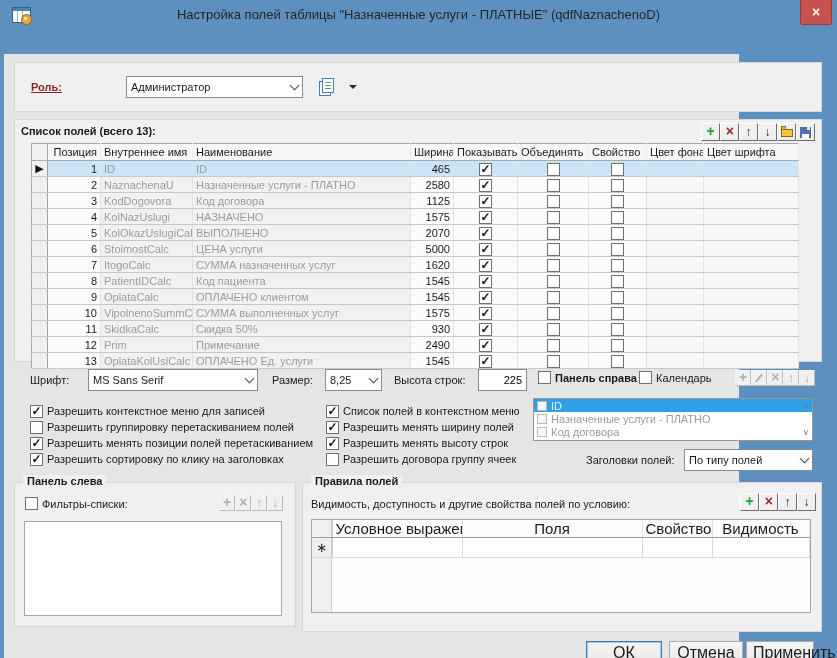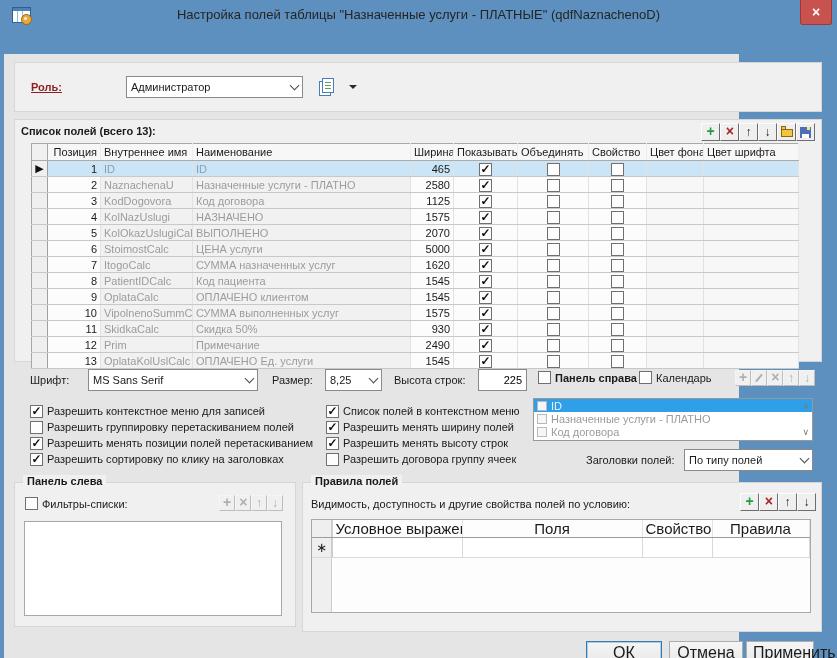--- a/index.html
+++ b/index.html
@@ -533,21 +533,21 @@
               <col style="width:180px">
               <col style="width:70px">
               <col style="width:97px">
           </colgroup>
           <thead>
               <tr>
                 <th class="mkh"></th>
                 <th>Условное выражение</th>
                 <th>Поля</th>
                 <th>Свойство</th>
-                <th>Правила</th>
+                <th>Видимость</th>
               </tr>
             </thead>
           <tbody>
             <tr>
               <td class="mk">∗</td>
               <td></td>
               <td></td>
               <td></td>
               <td></td>
             </tr>

